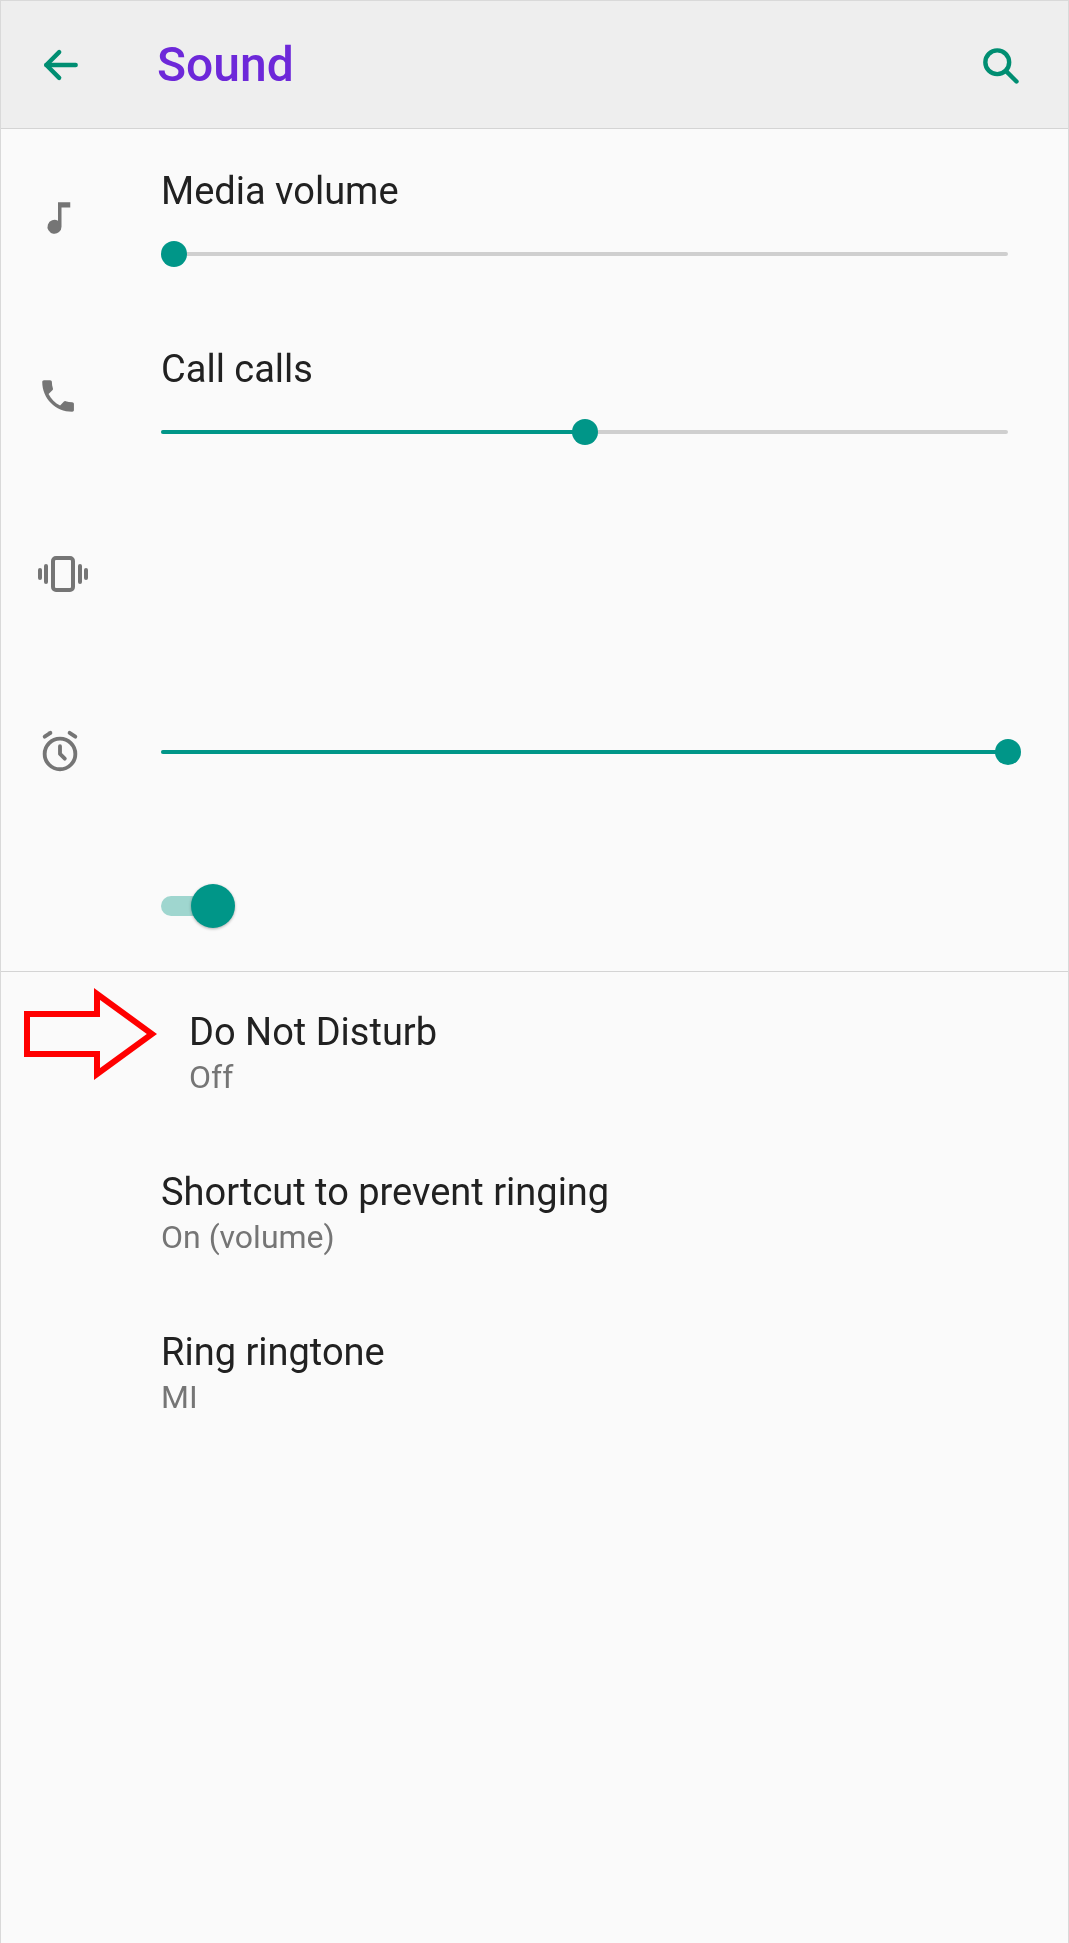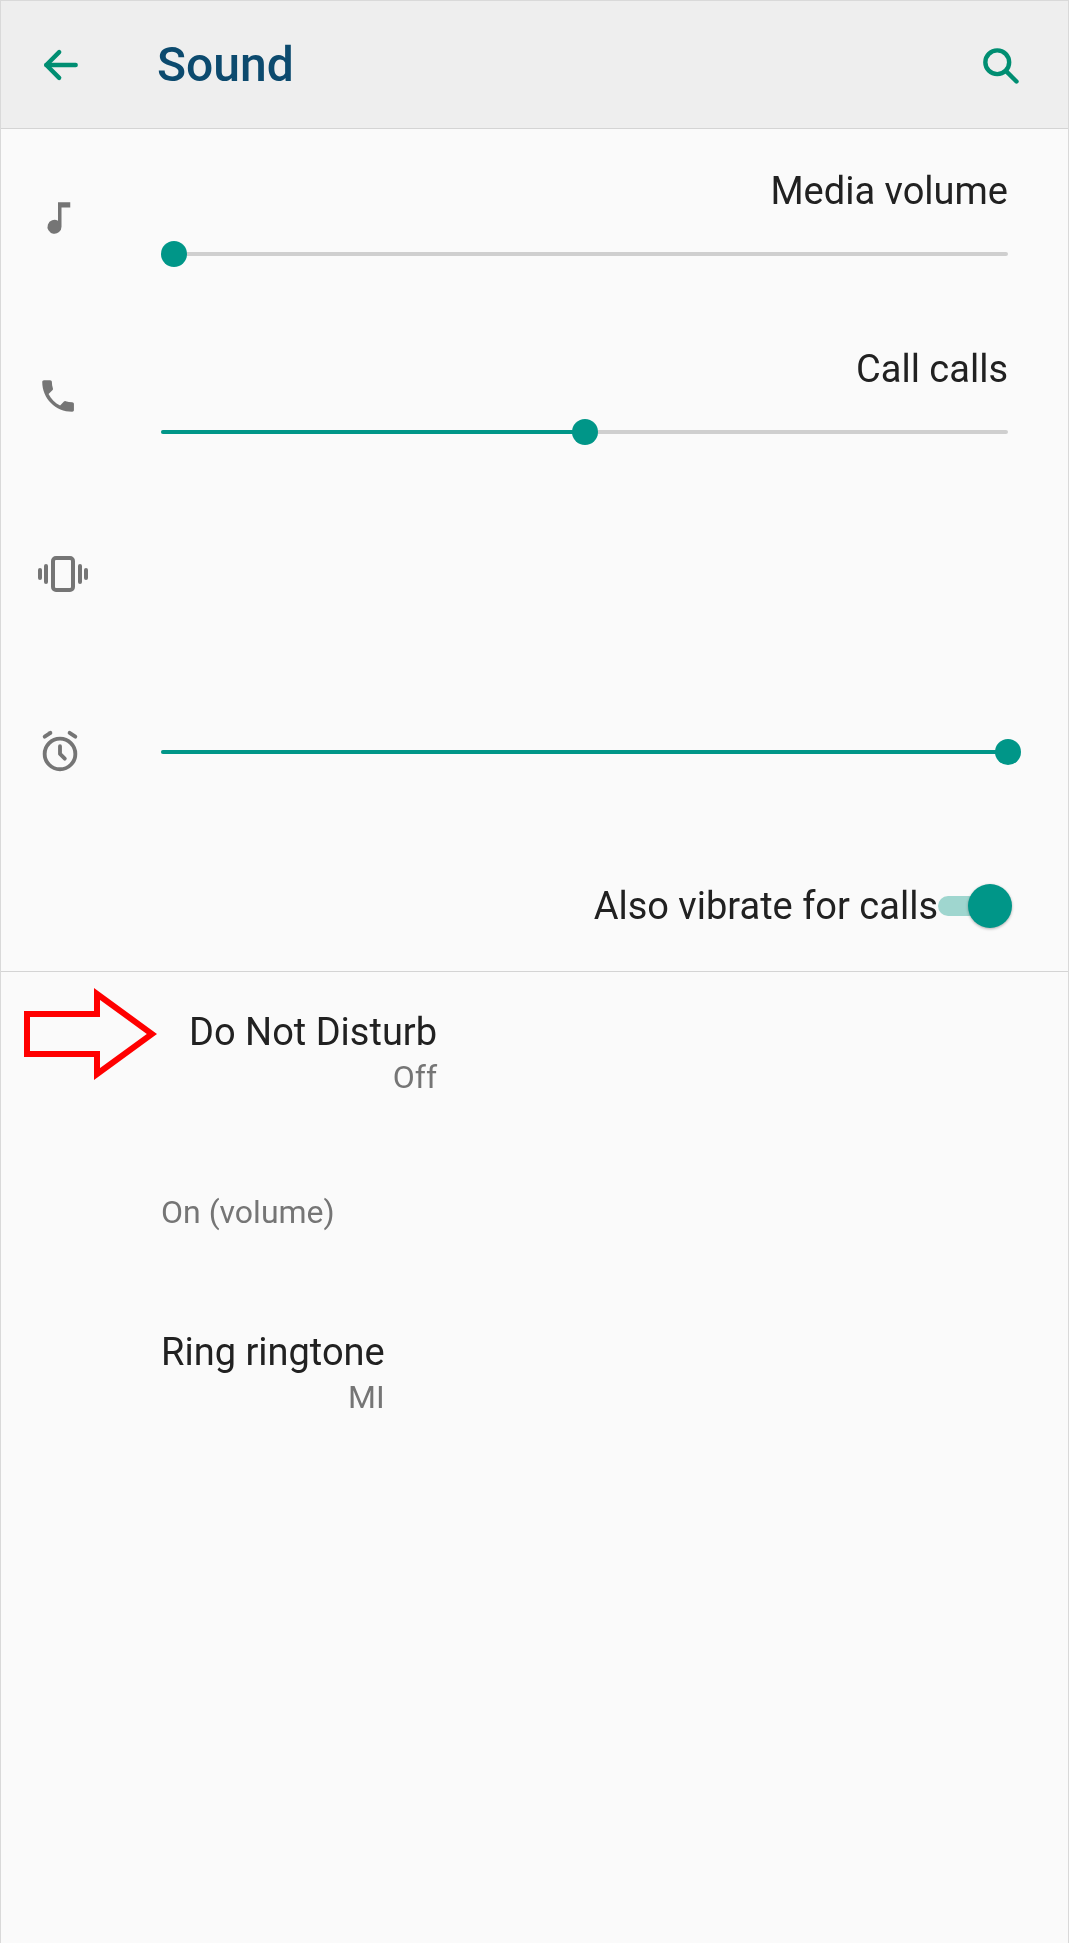--- a/index.html
+++ b/index.html
@@ -30,37 +30,36 @@
     width: 80px;
     height: 80px;
     display: flex;
     align-items: center;
     justify-content: center;
     color: #008e72;
   }
   .app-bar .title {
     font-size: 48px;
     font-weight: 500;
-    color: #0c4a6e;
+    color: #6d28d9;
     margin-left: 56px;
   }
   .app-bar .spacer { flex: 1; }
   .app-bar .search {
     width: 80px;
     height: 80px;
     display: flex;
     align-items: center;
     justify-content: center;
     color: #008e72;
   }
   .content {
     position: relative;
     height: calc(1943px - 128px);
     background: #fafafa;
-    text-align: right;
   }
   .slider-row {
     display: flex;
     align-items: center;
     padding: 30px 0 30px 0;
     min-height: 178px;
   }
   .slider-row .icon-col {
     width: 160px;
     display: flex;
@@ -267,21 +266,20 @@
         <div class="slider">
           <div class="track"></div>
             <div class="fill" style="width: 100%;"></div>
             <div class="thumb" style="left: 100%;"></div>
         </div>
       </div>
     </div>
 
     <div class="toggle-row">
       <div class="icon-col"></div>
-      <div class="label">Also vibrate for calls</div>
       <div class="switch">
         <div class="track"></div>
         <div class="knob"></div>
       </div>
     </div>
 
     <div class="divider"></div>
 
     <div class="list-item" style="position:relative;padding-left:28px;">
       <div class="icon-col"></div>
@@ -293,20 +291,21 @@
       <div class="annotation-arrow" style="left:16px; top:12px;">
         <svg width="140" height="100" viewBox="0 0 140 100">
           <path d="M10 30 L80 30 L80 10 L135 50 L80 90 L80 70 L10 70 Z" fill="none" stroke="#ff0000" stroke-width="6" stroke-linejoin="miter"></path>
         </svg>
       </div>
     </div>
 
     <div class="list-item">
       <div class="icon-col"></div>
       <div class="text-col">
+        <div class="primary">Shortcut to prevent ringing</div>
         <div class="secondary">On (volume)</div>
       </div>
     </div>
 
     <div class="list-item">
       <div class="icon-col"></div>
       <div class="text-col">
         <div class="primary">Ring ringtone</div>
         <div class="secondary">MI</div>
       </div>

